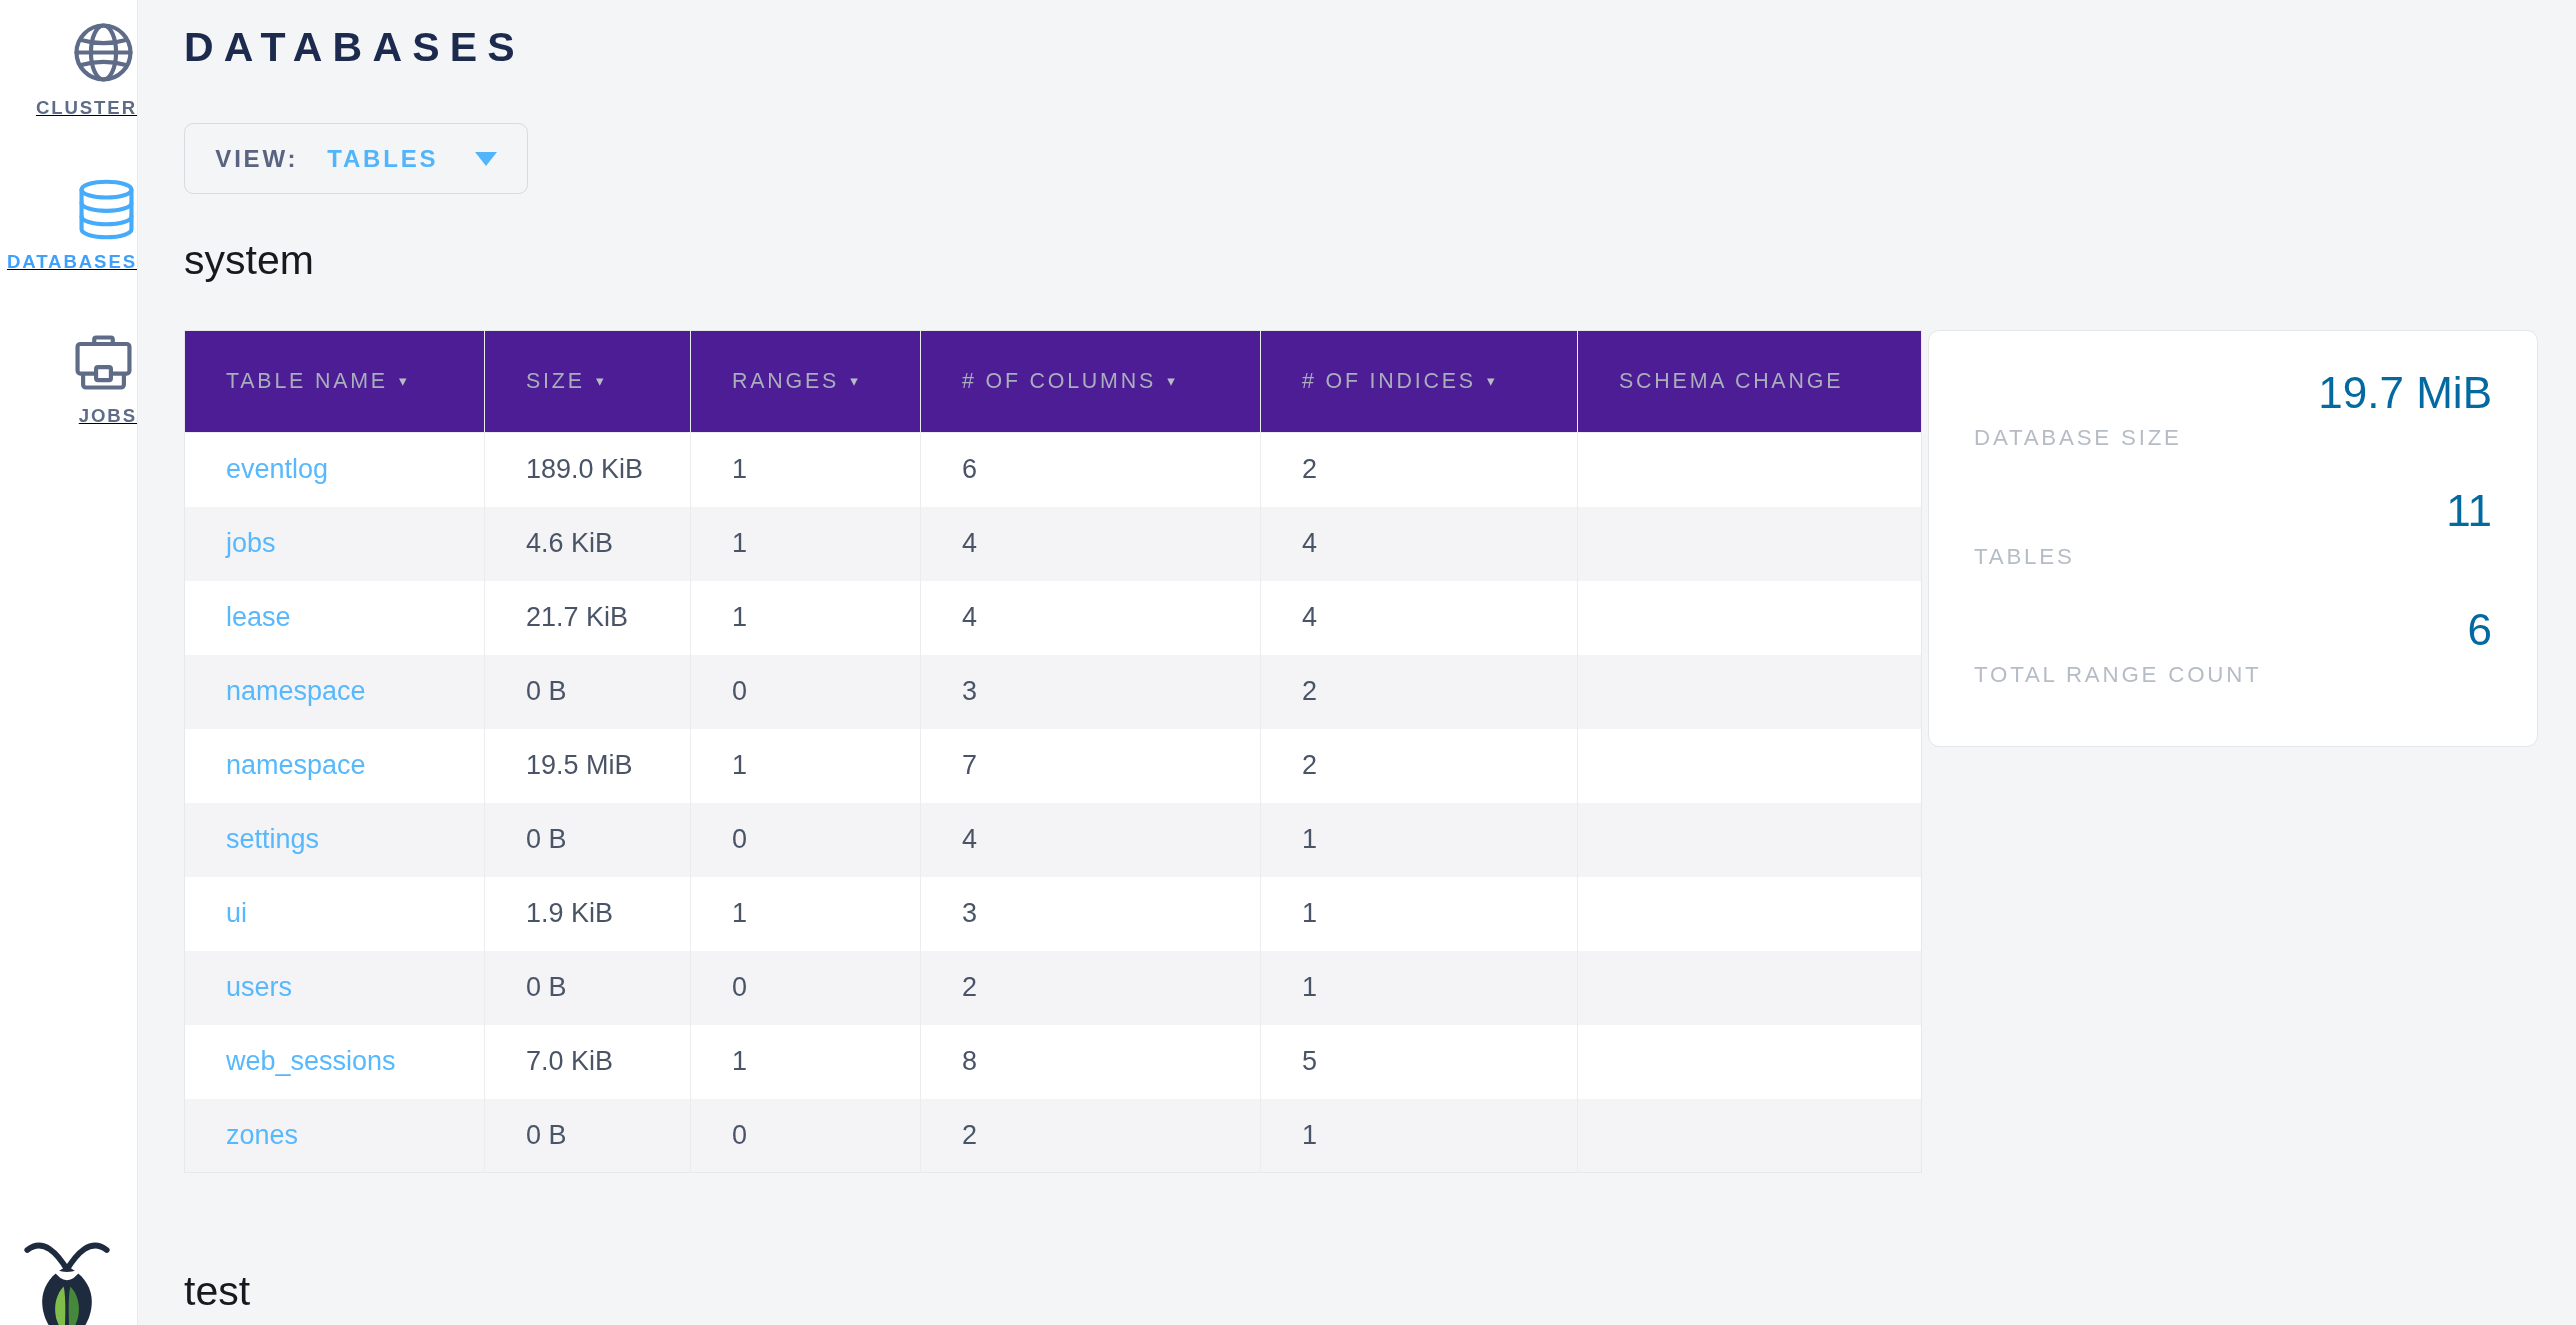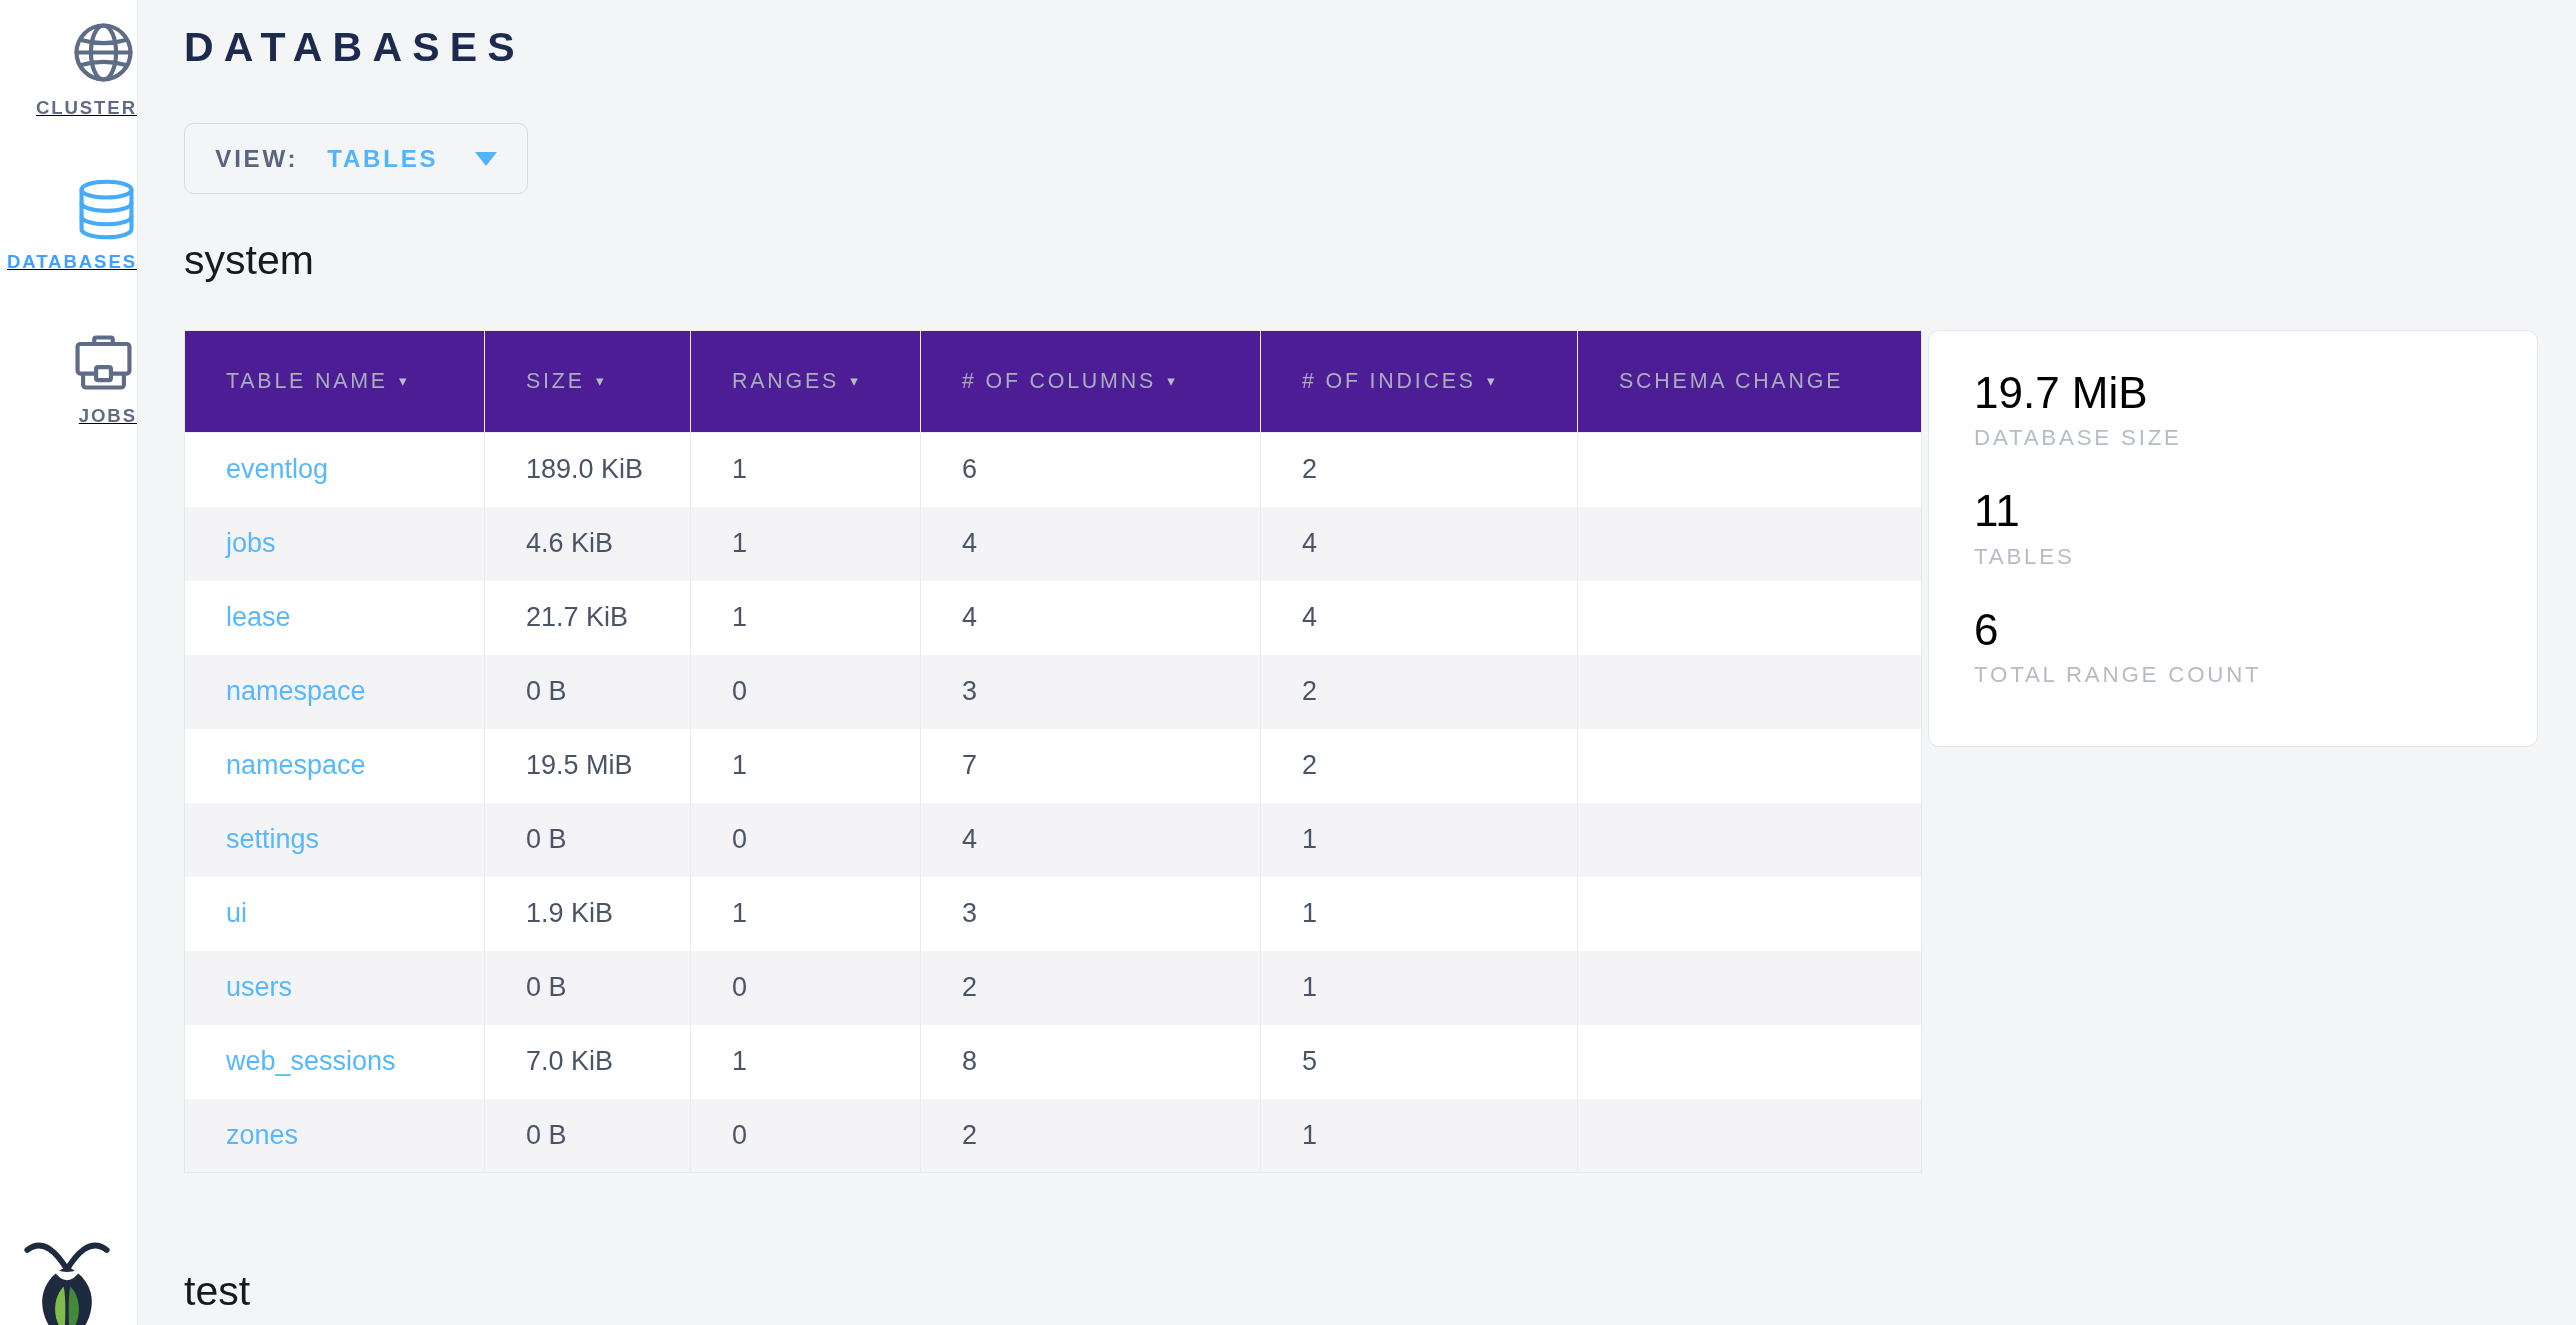--- a/index.html
+++ b/index.html
@@ -103,21 +103,21 @@
 
   .summary-card {
     position: absolute; left: 1928px; top: 330px;
     width: 610px; height: 417px;
     background: #ffffff;
     border: 1.9px solid #e5e6e9; border-radius: 11.2px;
     box-sizing: border-box;
     padding: 39px 45px;
   }
   .stat { margin-bottom: 37px; }
-  .stat-value { font-size: 44px; color: #000000; line-height: 1.05; }
+  .stat-value { font-size: 44px; color: #0369a1; line-height: 1.05; text-align: right; }
   .stat-label { margin-top: 9.3px; font-size: 22.3px; letter-spacing: 2.8px; color: #b6bcc6; }
 
   .icon-svg { display: block; }
 </style>
 </head>
 <body>
 
 <div class="sidebar">
 
   <div class="nav-item n1">

